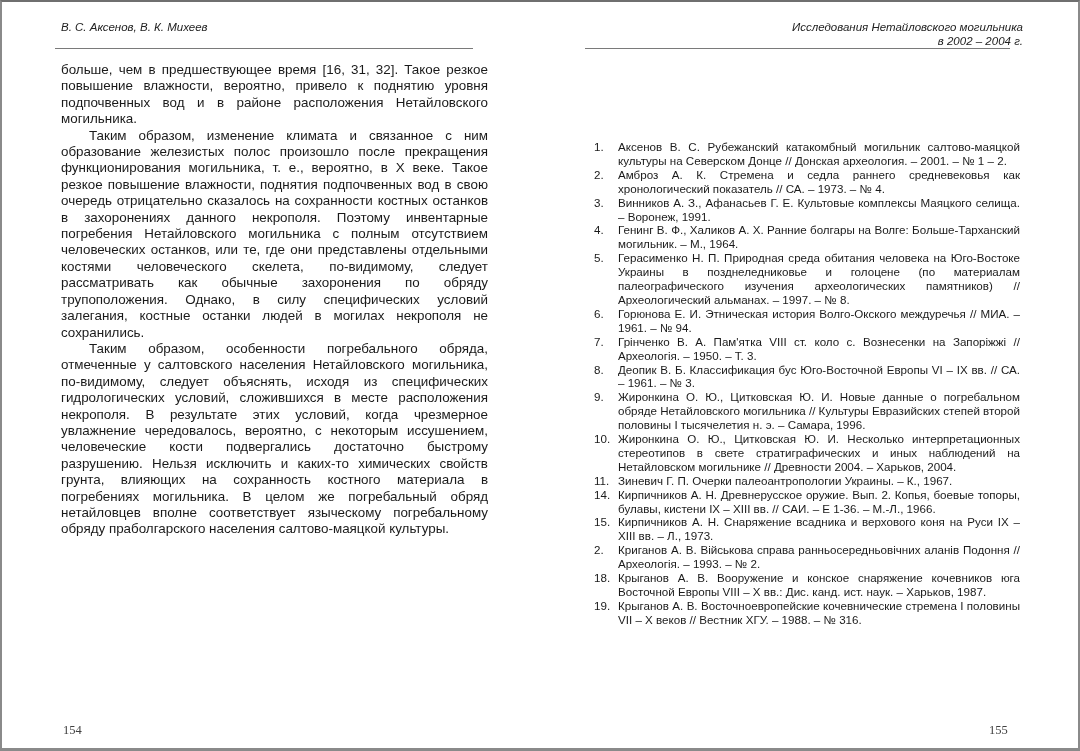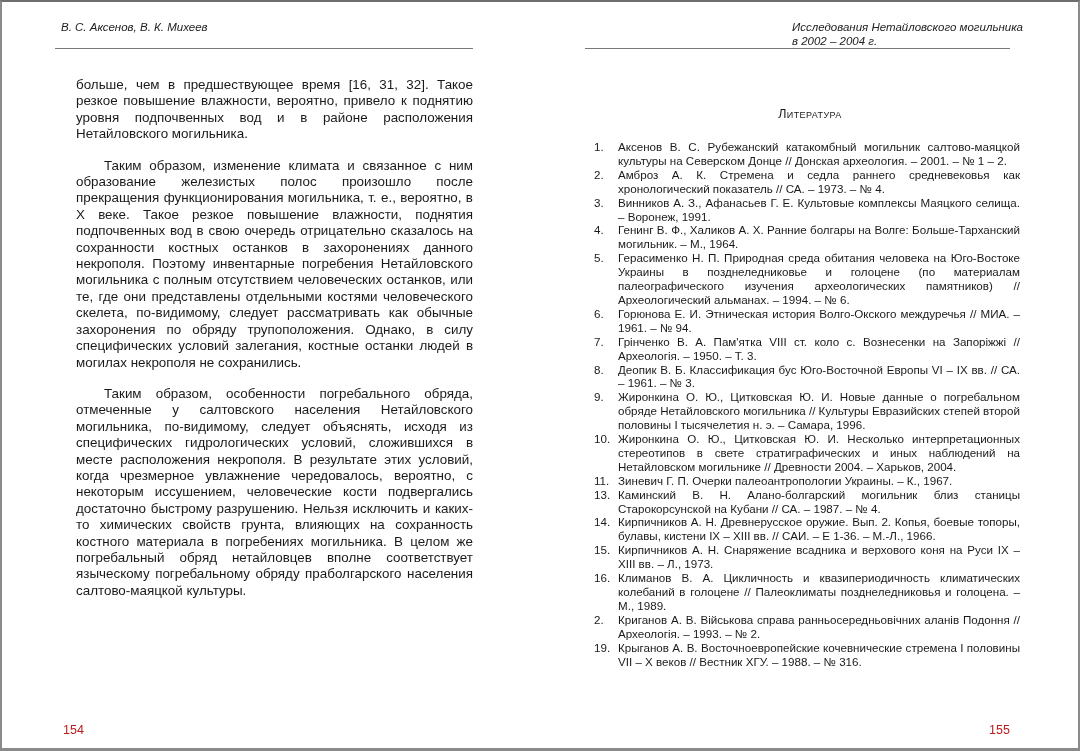--- a/index.html
+++ b/index.html
@@ -35,42 +35,42 @@
   .page-right { left: 540px; width: 540px; }
 
   .running-head {
     position: absolute;
     font-style: italic;
     font-size: 11.5px;
     line-height: 14px;
     color: #222;
   }
   .page-left .running-head { left: 61px; top: 12px; }
-  .page-right .running-head { right: 57px; top: 12px; }
+  .page-right .running-head { right: 57px; top: 12px; text-align: right; }
 
   .head-rule {
     position: absolute;
     height: 0;
     border-top: 1px solid #7a7a7a;
   }
   .page-left .head-rule { left: 55px; width: 418px; top: 40px; }
   .page-right .head-rule { left: 45px; width: 425px; top: 40px; }
 
   .body-text {
     position: absolute;
     left: 61px;
     top: 54px;
     width: 427px;
     font-size: 13.4px;
     line-height: 16.4px;
     text-align: justify;
     hyphens: manual;
   }
   .body-text p {
-    margin: 15px;
+    margin: 0;
   }
   .body-text p.indent {
     text-indent: 28px;
   }
 
   .lit-title {
     position: absolute;
     left: 0;
     width: 540px;
     top: 99px;
@@ -98,21 +98,22 @@
   .lit-list .num {
     position: absolute;
     left: 0;
     top: 0;
   }
 
   .folio {
     position: absolute;
     top: 715px;
     font-size: 12.5px;
-    color: #b91c1c;
+    color: #404040;
+    font-family: Liberation Serif, serif;
   }
   .page-left .folio { left: 63px; }
   .page-right .folio { left: 449px; text-align: center; }
 </style>
 </head>
 <body>
 
 <div class="page page-left">
   <div class="running-head">В. С. Аксенов, В. К. Михеев</div>
   <div class="head-rule"></div>
@@ -126,38 +127,36 @@
   <div class="folio">154</div>
 </div>
 
 <div class="page page-right">
   <div class="running-head">
     <div>Исследования Нетайловского могильника</div>
     <div>в 2002 – 2004 г.</div>
   </div>
   <div class="head-rule"></div>
 
-  <div class="lit-title">Литература</div>
 
   <div class="folio">155</div>
 </div>
 
 <ol class="lit-list">
   <li><span class="num">1.</span><span>Аксенов В. С. Рубежанский катакомбный могильник салтово-маяцкой культуры на Северском Донце // Донская археология. – 2001. – № 1 – 2.</span></li>
   <li><span class="num">2.</span><span>Амброз А. К. Стремена и седла раннего средневековья  как хронологический показатель // СА. – 1973. – № 4.</span></li>
   <li><span class="num">3.</span><span>Винников А. З., Афанасьев Г. Е. Культовые комплексы Маяцкого селища. – Воронеж, 1991.</span></li>
   <li><span class="num">4.</span><span>Генинг В. Ф., Халиков А. Х. Ранние болгары на Волге: Больше-Тарханский могильник. – М., 1964.</span></li>
-  <li><span class="num">5.</span><span>Герасименко Н. П. Природная среда обитания человека на Юго-Востоке Украины в позднеледниковье и голоцене (по материалам палеографического изучения археологических памятников) // Археологический альманах. – 1994. – № 6.</span></li>
+  <li><span class="num">5.</span><span>Герасименко Н. П. Природная среда обитания человека на Юго-Востоке Украины в позднеледниковье и голоцене (по материалам палеографического изучения археологических памятников) // Археологический альманах. – 1997. – № 8.</span></li>
   <li><span class="num">6.</span><span>Горюнова Е. И. Этническая история Волго-Окского междуречья // МИА. – 1961. – № 94.</span></li>
   <li><span class="num">7.</span><span>Грінченко В. А. Пам'ятка VIII ст. коло с. Вознесенки на Запоріжжі // Археологія. – 1950. – Т. 3.</span></li>
   <li><span class="num">8.</span><span>Деопик В. Б. Классификация бус Юго-Восточной Европы VI – IX вв. // СА. – 1961. – № 3.</span></li>
   <li><span class="num">9.</span><span>Жиронкина О. Ю., Цитковская Ю. И. Новые данные о погребальном обряде Нетайловского могильника // Культуры Евразийских степей второй половины I тысячелетия н. э. – Самара, 1996.</span></li>
   <li><span class="num">10.</span><span>Жиронкина О. Ю., Цитковская Ю. И. Несколько интерпретационных стереотипов в свете стратиграфических и иных наблюдений на Нетайловском могильнике // Древности 2004. – Харьков, 2004.</span></li>
   <li><span class="num">11.</span><span>Зиневич Г. П. Очерки палеоантропологии Украины. – К., 1967.</span></li>
-  <li><span class="num">13.</span><span>Каминский В. Н. Алано-болгарский могильник близ станицы Старокорсунской на Кубани // СА. – 1987. – № 4.</span></li>
   <li><span class="num">14.</span><span>Кирпичников А. Н. Древнерусское оружие. Вып. 2. Копья, боевые топоры, булавы, кистени IX – XIII вв. // САИ. – Е 1-36. – М.-Л., 1966.</span></li>
   <li><span class="num">15.</span><span>Кирпичников А. Н. Снаряжение всадника и верхового коня на Руси IX – XIII вв. – Л., 1973.</span></li>
-  <li><span class="num">16.</span><span>Климанов В. А. Цикличность и квазипериодичность климатических колебаний в голоцене // Палеоклиматы позднеледниковья и голоцена. – М., 1989.</span></li>
   <li><span class="num">2.</span><span>Криганов А. В. Військова справа ранньосередньовічних аланів Подоння // Археологія. – 1993. – № 2.</span></li>
+  <li><span class="num">18.</span><span>Крыганов А. В. Вооружение и конское снаряжение кочевников юга Восточной Европы VIII – X вв.: Дис. канд. ист. наук. – Харьков, 1987.</span></li>
   <li><span class="num">19.</span><span>Крыганов А. В. Восточноевропейские кочевнические стремена I половины VII – X веков // Вестник ХГУ. – 1988. – № 316.</span></li>
 </ol>
 
 <div class="frame"></div>
 
 </body></html>

